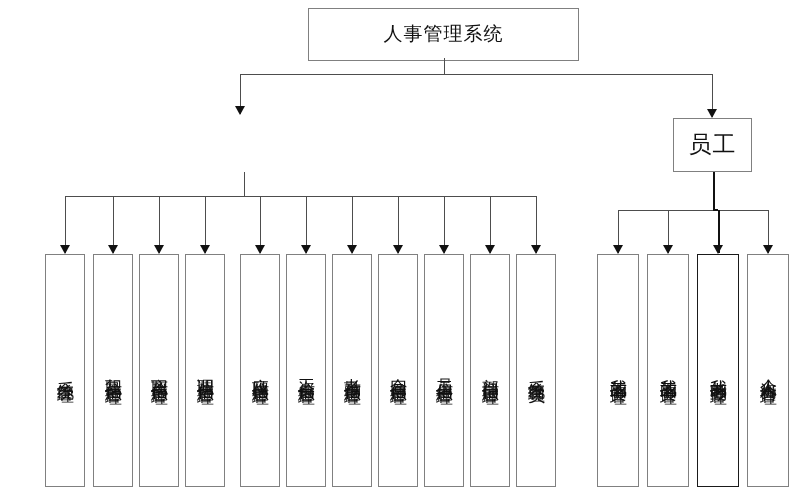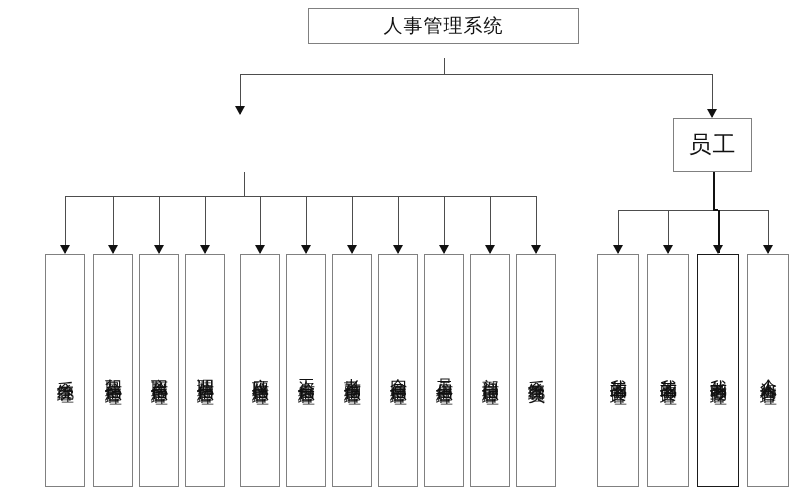--- a/index.html
+++ b/index.html
@@ -71,21 +71,21 @@
     border-left: 5px solid transparent;
     border-right: 5px solid transparent;
     border-top: 9px solid #111111;
   }
 </style>
 </head>
 <body>
 
 <div id="canvas">
 
-  <div class="node root" id="root-node" style="left: 308px; top: 8px; width: 271px; height: 36px;">
+  <div class="node root" id="root-node" style="left: 308px; top: 8px; width: 271px; height: 53px;">
     <span>人事管理系统</span>
   </div>
 
 
   <div class="node level2" id="node-employee" style="left: 673px; top: 118px; width: 79px; height: 54px;">
     <span>员工</span>
   </div>
 
   <div id="generated">
       <div class="edge-v" style="left: 444px; top: 58px; height: 16px;"></div>

